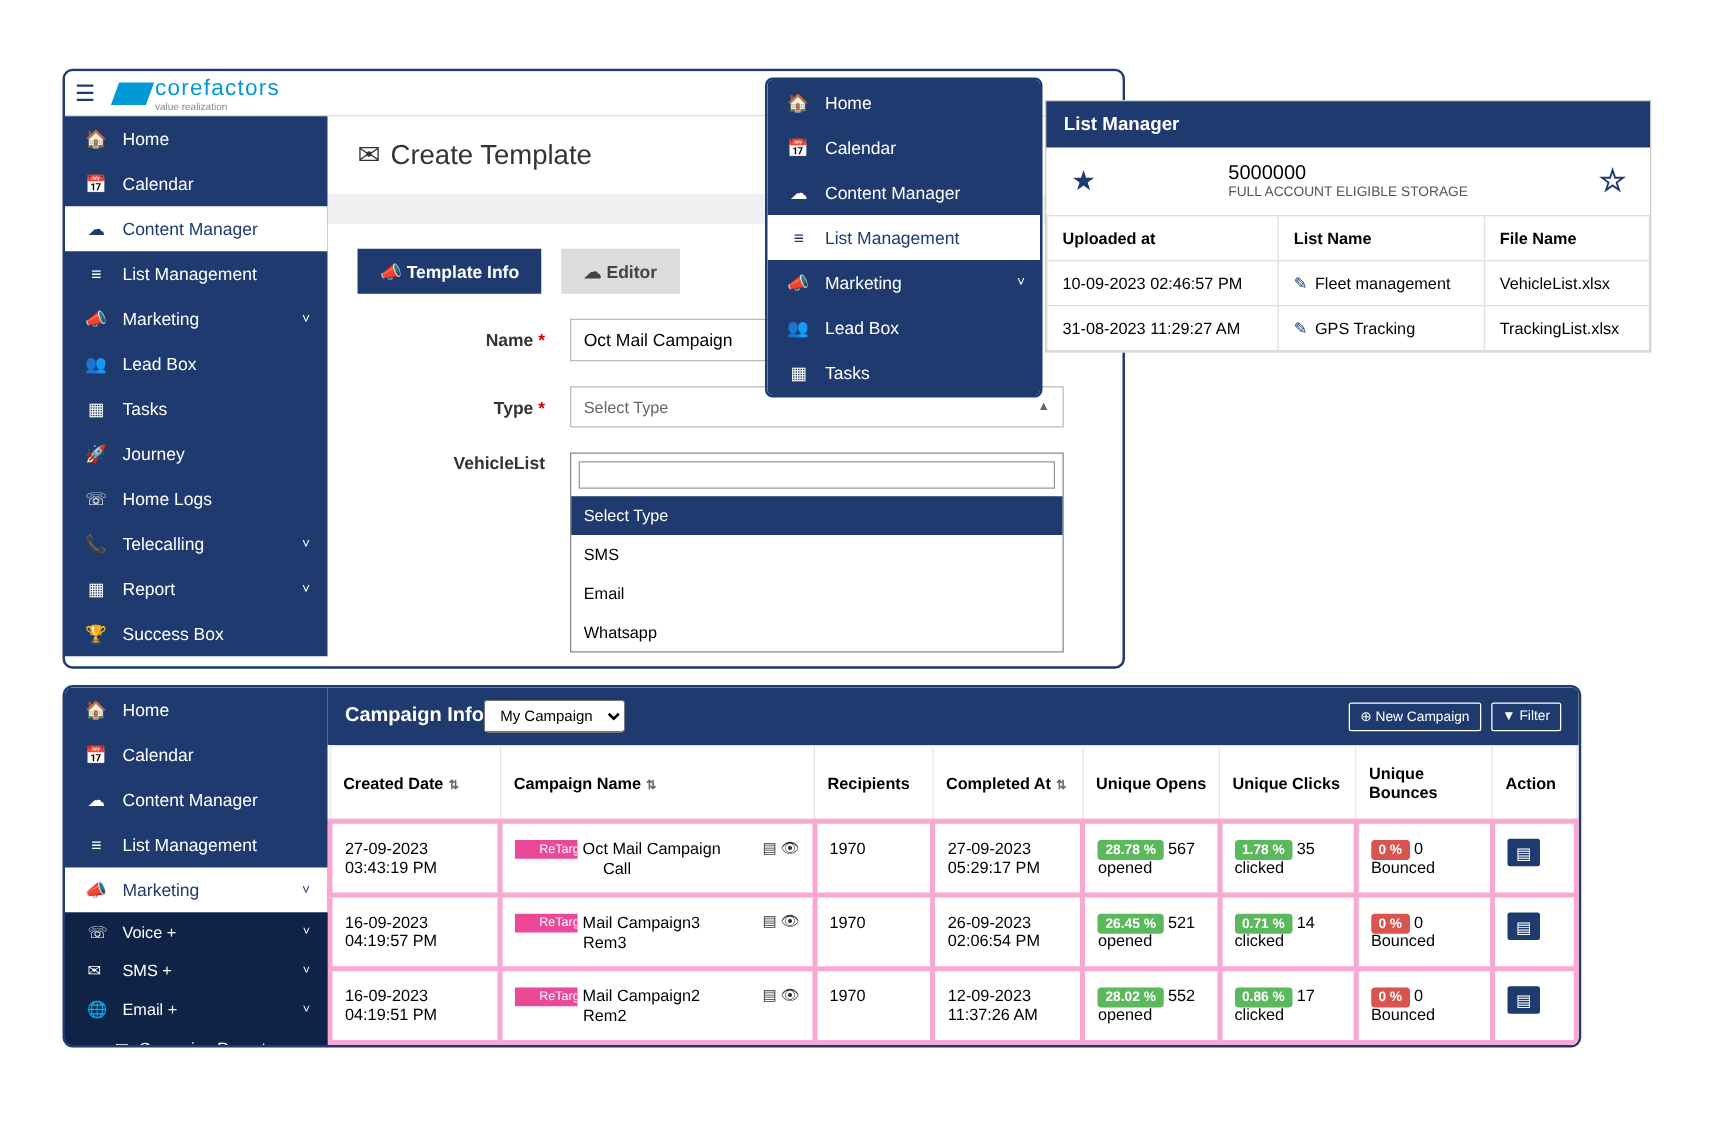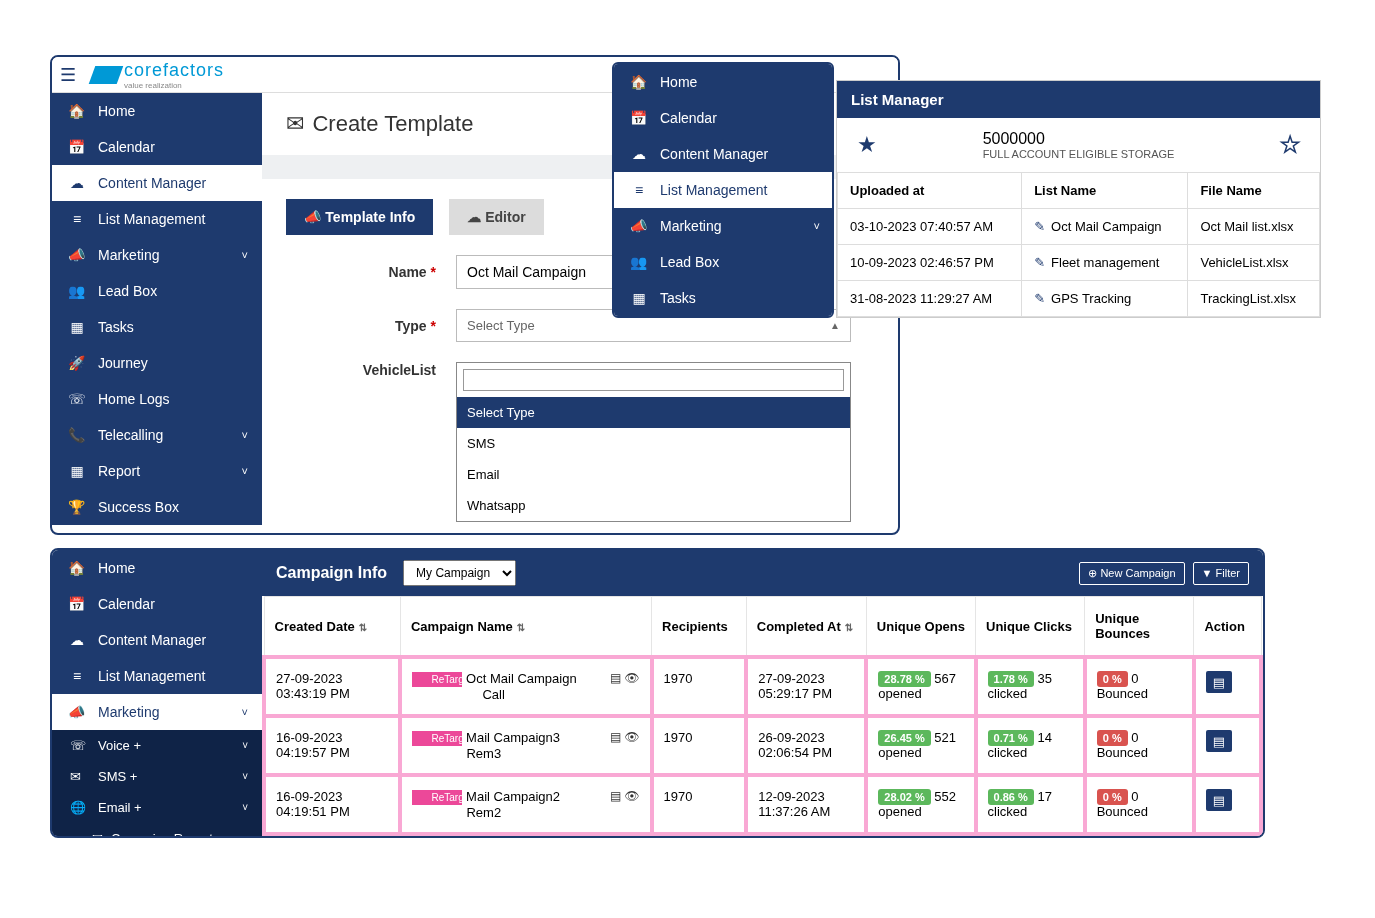--- a/index.html
+++ b/index.html
@@ -53,21 +53,21 @@
 
 
 .panel3 { position: absolute; border: 2px solid #1e3a6e; border-radius: 8px; background: #fff; overflow: hidden; }
 .sidebar3 { background: #1e3a6e; width: 210px; float: left; color: #fff; }
 .sidebar3 .sidebar-item.active3 { background: #fff; color: #1e3a6e; }
 .sidebar3 .sub-item { background: #0f2347; padding: 8px 14px 8px 18px; display: flex; align-items: center; font-size: 13px; cursor: pointer; }
 .sidebar3 .sub-item .chev { margin-left: auto; font-size: 10px; }
 .sidebar3 .sub-sub { background: #0f2347; padding: 8px 14px 8px 40px; font-size: 13px; cursor: pointer; display:flex; align-items:center;}
 .content3 { margin-left: 210px; }
 .ci-header { background: #1e3a6e; color: #fff; padding: 10px 14px; display: flex; align-items: center; }
-.ci-title { font-weight: bold; font-size: 16px; margin-right: 16px; }
+.ci-title { font-weight: bold; font-size: 16px; margin-right: 0; }
 .ci-select { padding: 4px 8px; font-size: 12px; }
 .ci-header-right { margin-left: auto; display: flex; gap: 8px; }
 .ci-btn { border: 1px solid #fff; background: transparent; color: #fff; padding: 4px 8px; font-size: 11px; cursor: pointer; border-radius: 2px; }
 .ci-table { width: 100%; border-collapse: collapse; }
 .ci-table th { text-align: left; padding: 14px 10px; font-size: 13px; font-weight: bold; border: 1px solid #e5e5e5; }
 .ci-table td { padding: 12px 10px; font-size: 13px; border: 4px solid #f9a8d4; vertical-align: top; }
 .sort-ico { font-size: 10px; margin-left: 4px; color: #666; }
 .badge { padding: 2px 6px; border-radius: 3px; font-size: 11px; font-weight: bold; }
 .badge-green { background: #5cb85c; color: #fff; }
 .badge-red { background: #d9534f; color: #fff; }
@@ -229,25 +229,20 @@
   <table class="lm-table">
     <thead>
         <tr>
       <th>Uploaded at</th>
       <th>List Name</th>
       <th>File Name</th>
     </tr>
       </thead>
     <tbody id="lm-body">
         <tr>
-          <td>03-10-2023 07:40:57 AM</td>
-          <td><span class="edit-ico">✎</span><span>Oct Mail Campaign</span></td>
-          <td>Oct Mail list.xlsx</td>
-        </tr>
-        <tr>
           <td>10-09-2023 02:46:57 PM</td>
           <td><span class="edit-ico">✎</span><span>Fleet management</span></td>
           <td>VehicleList.xlsx</td>
         </tr>
         <tr>
           <td>31-08-2023 11:29:27 AM</td>
           <td><span class="edit-ico">✎</span><span>GPS Tracking</span></td>
           <td>TrackingList.xlsx</td>
         </tr>
       </tbody>

